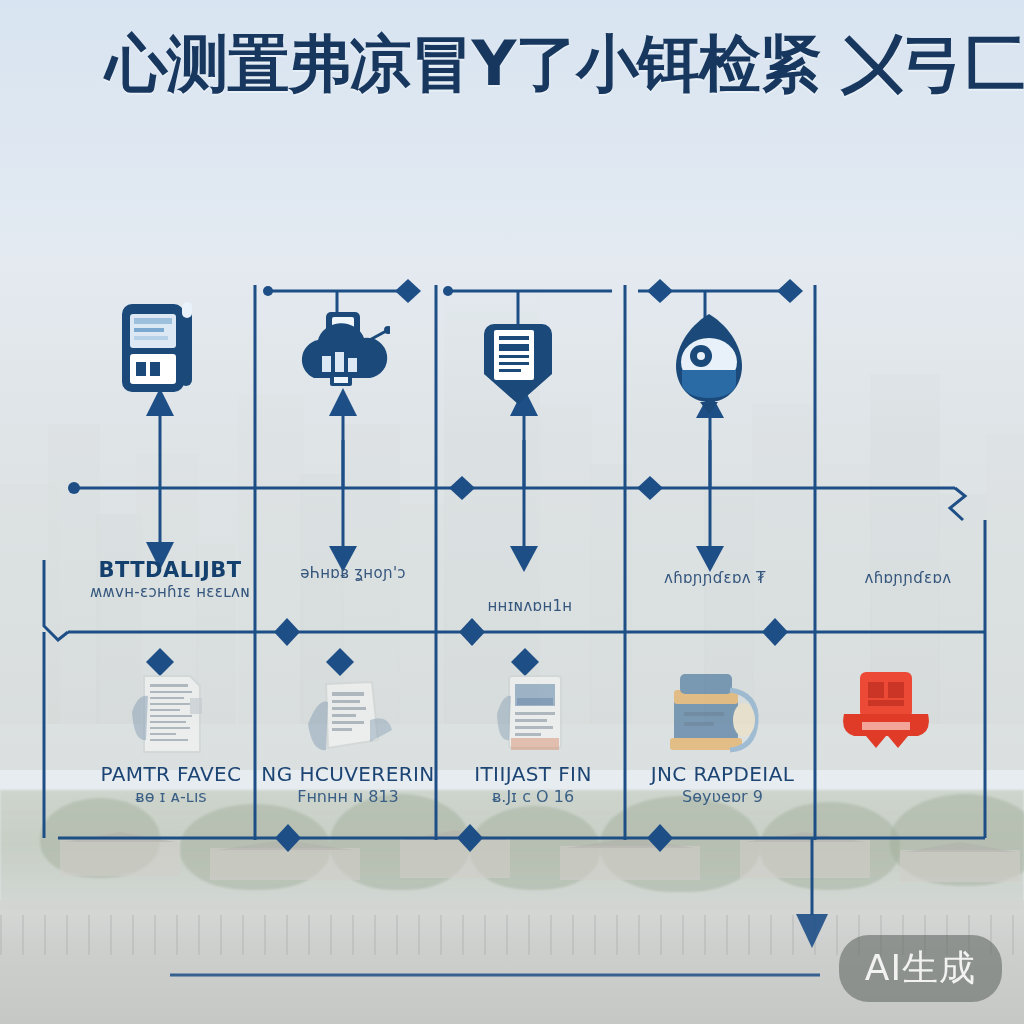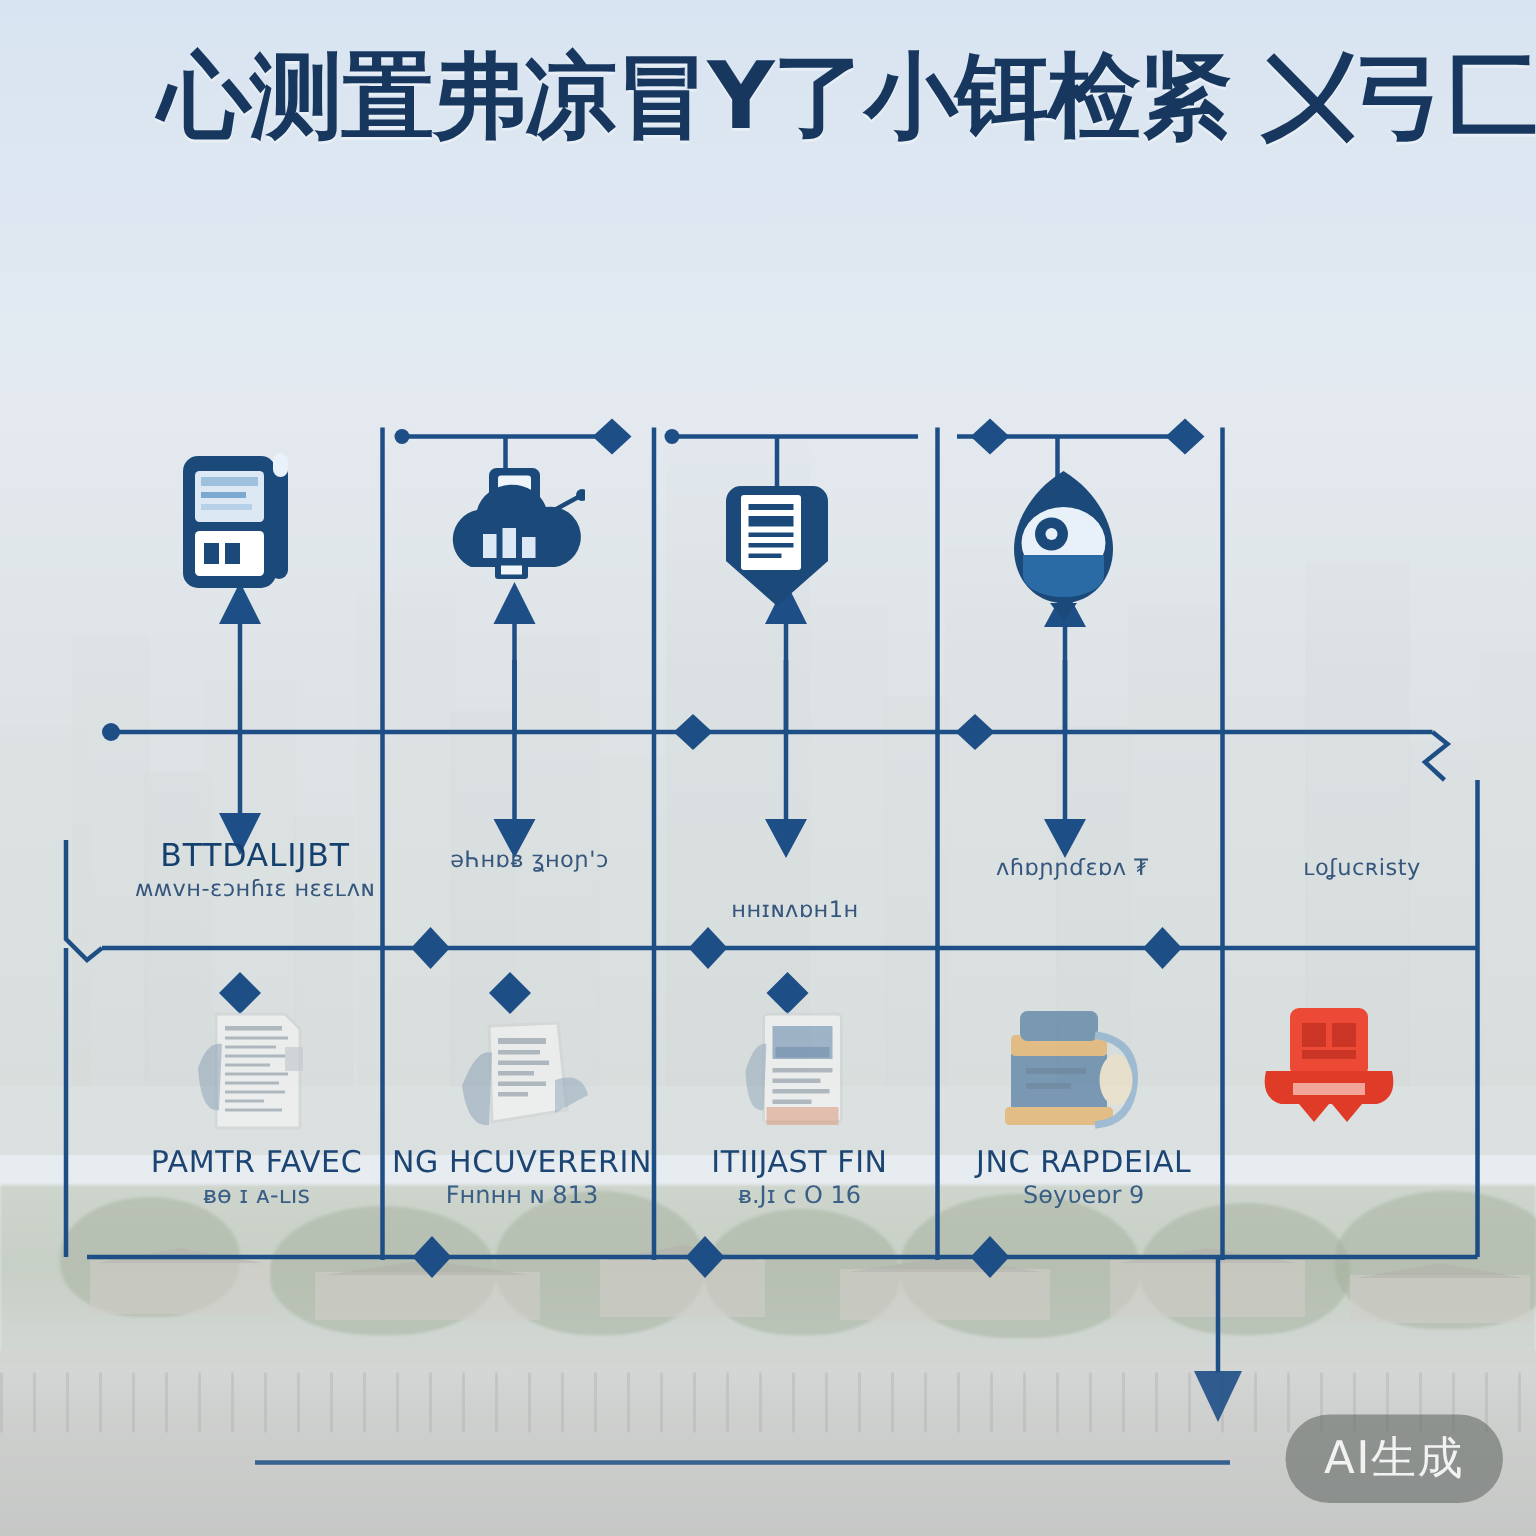--- a/index.html
+++ b/index.html
@@ -74,21 +74,21 @@
     filter:blur(.3px);
   }
   .subtitle .l1{display:block;font-size:40px;line-height:50px;letter-spacing:-.5px;}
   .subtitle .l2{display:block;font-size:40px;line-height:52px;letter-spacing:-.5px;}
 
   .node-label{
     position:absolute;text-align:center;color:#14406e;
     font-family:"DejaVu Sans","Liberation Sans",sans-serif;
     filter:blur(.35px);
   }
-  .node-label .nm{display:block;font-size:21px;font-weight:normal;letter-spacing:.5px;line-height:24px;}
+  .node-label .nm{display:block;font-size:21px;font-weight:bold;letter-spacing:.5px;line-height:24px;}
   .node-label .sb{display:block;font-size:15px;line-height:20px;color:#35567d;letter-spacing:.3px;}
 
   .card-label{
     position:absolute;text-align:center;color:#1c4574;
     font-family:"DejaVu Sans","Liberation Sans",sans-serif;
     filter:blur(.35px);
   }
   .card-label .nm{display:block;font-size:20px;font-weight:normal;letter-spacing:.4px;line-height:24px;}
   .card-label .sb{display:block;font-size:16px;line-height:22px;color:#3a5f86;}
 
@@ -96,21 +96,21 @@
   .icon{position:absolute;}
   .icon svg{display:block;}
   .faded{opacity:.55;filter:blur(.4px);}
 
   
   .watermark{
     position:absolute;right:22px;bottom:22px;
     padding:9px 26px;border-radius:30px;
     background:rgba(90,96,92,.55);
     color:rgba(255,255,255,.88);
-    font-size:30px;letter-spacing:1px;
+    font-size:36px;letter-spacing:1px;
     font-family:"DejaVu Sans","Liberation Sans",sans-serif;
   }
 </style>
 </head>
 <body>
 
 <div id="stage">
 
   <div class="bg">
     <div class="sky"></div>
@@ -302,21 +302,21 @@
   <div class="node-label" style="left:255px;top:563px;width:196px">
     <span class="sb">ǝҺʜɒᴃ  ʓʜoɲ'ɔ</span>
   </div>
   <div class="node-label" style="left:440px;top:596px;width:180px">
     <span class="sb">ʜʜɪɴʌɒʜ1ʜ</span>
   </div>
   <div class="node-label" style="left:625px;top:568px;width:180px">
     <span class="sb">ʌɦɒɲɲɗɛɒʌ ₮</span>
   </div>
   <div class="node-label" style="left:818px;top:568px;width:180px">
-    <span class="sb">ʟoʆucʀisty</span>
+    <span class="sb">ʌɦɒɲɲɗɛɒʌ</span>
   </div>
 
   <div class="icon faded" style="left:122px;top:672px">
     <svg width="92" height="86" viewBox="0 0 92 86">
       <path d="M22 4 h46 l10 10 v66 h-56 z" fill="#fbfbfa" stroke="#cdd3d2" stroke-width="2"></path>
       <g fill="#8d99a5">
         <rect x="28" y="12" width="38" height="3"></rect>
           <rect x="28" y="19" width="42" height="2"></rect>
         <rect x="28" y="25" width="34" height="2"></rect>
           <rect x="28" y="31" width="40" height="2"></rect>

